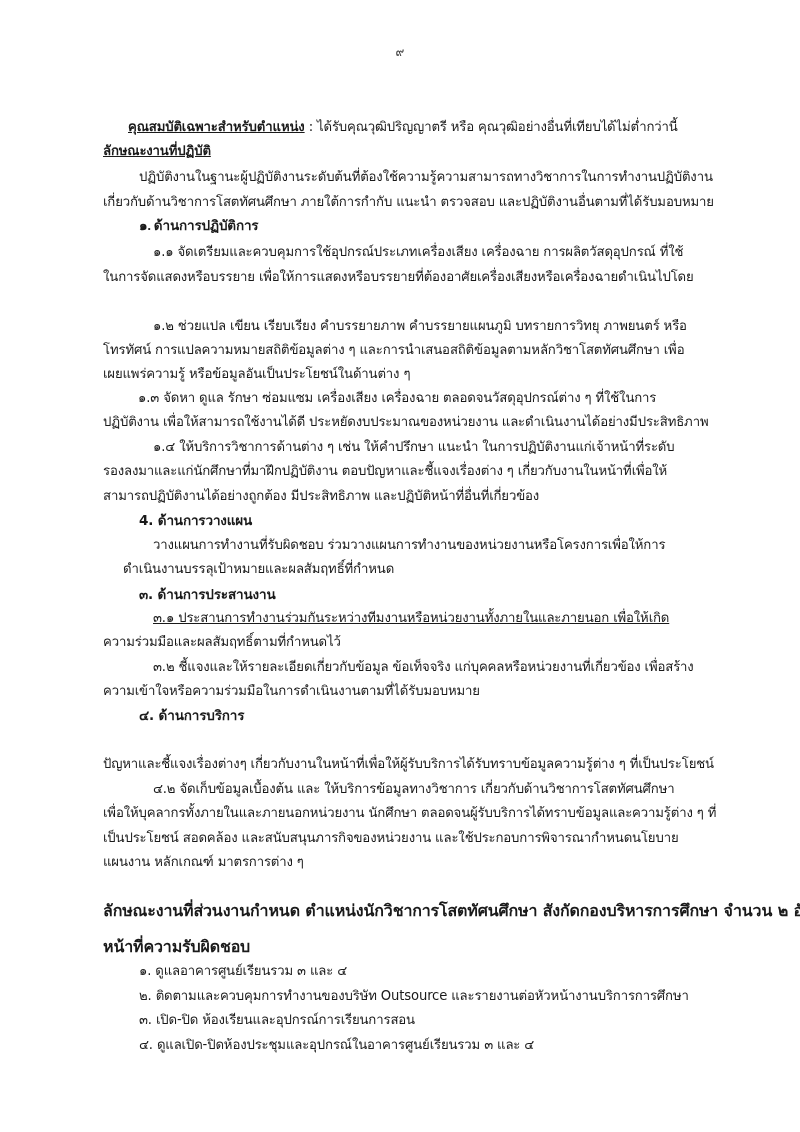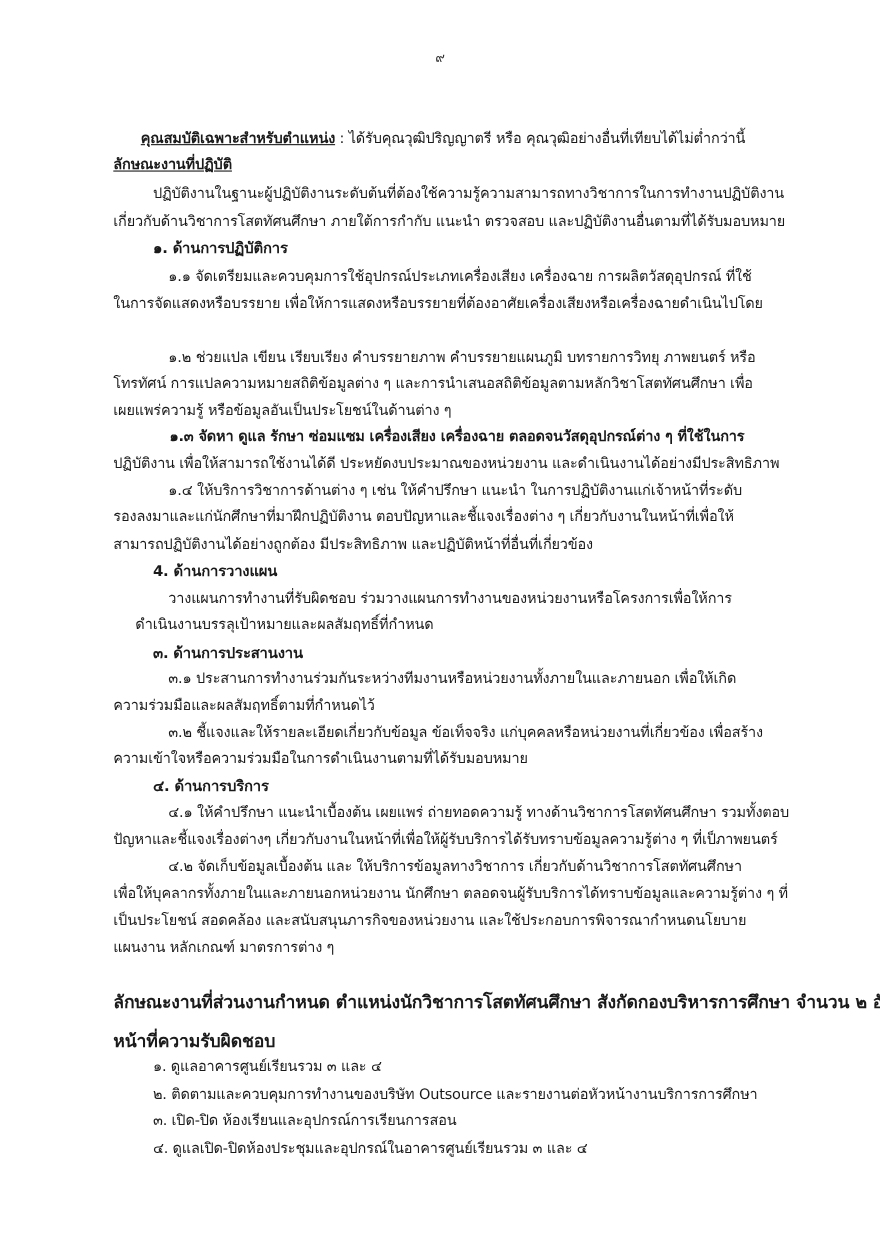--- a/index.html
+++ b/index.html
@@ -24,49 +24,48 @@
 
   <div class="ln" style="top:117px; left:128px;">
     <span class="b u">คุณสมบัติเฉพาะสำหรับตำแหน่ง</span><span> : </span><span>ได้รับคุณวุฒิปริญญาตรี หรือ คุณวุฒิอย่างอื่นที่เทียบได้ไม่ต่ำกว่านี้</span>
   </div>
 
   <div class="ln b u" style="top:141px; left:103px;">ลักษณะงานที่ปฏิบัติ</div>
 
   <div class="ln" style="top:167px; left:139px;">ปฏิบัติงานในฐานะผู้ปฏิบัติงานระดับต้นที่ต้องใช้ความรู้ความสามารถทางวิชาการในการทำงานปฏิบัติงาน</div>
   <div class="ln" style="top:192px; left:103px;">เกี่ยวกับด้านวิชาการโสตทัศนศึกษา ภายใต้การกำกับ แนะนำ ตรวจสอบ และปฏิบัติงานอื่นตามที่ได้รับมอบหมาย</div>
 
-  <div class="ln sub" style="top:216px; left:139px;">๑. ด้านการปฏิบัติการ</div>
+  <div class="ln sub" style="top:216px; left:139px;font-family:Liberation Serif, serif;">๑. ด้านการปฏิบัติการ</div>
 
   <div class="ln" style="top:242px; left:153px;">๑.๑ จัดเตรียมและควบคุมการใช้อุปกรณ์ประเภทเครื่องเสียง เครื่องฉาย การผลิตวัสดุอุปกรณ์ ที่ใช้</div>
   <div class="ln" style="top:267px; left:103px;">ในการจัดแสดงหรือบรรยาย เพื่อให้การแสดงหรือบรรยายที่ต้องอาศัยเครื่องเสียงหรือเครื่องฉายดำเนินไปโดย</div>
 
   <div class="ln" style="top:316px; left:153px;">๑.๒ ช่วยแปล เขียน เรียบเรียง คำบรรยายภาพ คำบรรยายแผนภูมิ บทรายการวิทยุ ภาพยนตร์ หรือ</div>
   <div class="ln" style="top:340px; left:103px;">โทรทัศน์ การแปลความหมายสถิติข้อมูลต่าง ๆ และการนำเสนอสถิติข้อมูลตามหลักวิชาโสตทัศนศึกษา เพื่อ</div>
   <div class="ln" style="top:364px; left:103px;">เผยแพร่ความรู้ หรือข้อมูลอันเป็นประโยชน์ในด้านต่าง ๆ</div>
 
-  <div class="ln" style="top:388px; left:154px;font-weight:bold;">๑.๓ จัดหา ดูแล รักษา ซ่อมแซม เครื่องเสียง เครื่องฉาย ตลอดจนวัสดุอุปกรณ์ต่าง ๆ ที่ใช้ในการ</div>
+  <div class="ln" style="top:388px; left:138px;">๑.๓ จัดหา ดูแล รักษา ซ่อมแซม เครื่องเสียง เครื่องฉาย ตลอดจนวัสดุอุปกรณ์ต่าง ๆ ที่ใช้ในการ</div>
   <div class="ln" style="top:412px; left:103px;">ปฏิบัติงาน เพื่อให้สามารถใช้งานได้ดี ประหยัดงบประมาณของหน่วยงาน และดำเนินงานได้อย่างมีประสิทธิภาพ</div>
 
   <div class="ln" style="top:437px; left:153px;">๑.๔ ให้บริการวิชาการด้านต่าง ๆ เช่น ให้คำปรึกษา แนะนำ ในการปฏิบัติงานแก่เจ้าหน้าที่ระดับ</div>
   <div class="ln" style="top:461px; left:103px;">รองลงมาและแก่นักศึกษาที่มาฝึกปฏิบัติงาน ตอบปัญหาและชี้แจงเรื่องต่าง ๆ เกี่ยวกับงานในหน้าที่เพื่อให้</div>
   <div class="ln" style="top:486px; left:103px;">สามารถปฏิบัติงานได้อย่างถูกต้อง มีประสิทธิภาพ และปฏิบัติหน้าที่อื่นที่เกี่ยวข้อง</div>
 
   <div class="ln sub" style="top:510px; left:139px;">4. ด้านการวางแผน</div>
   <div class="ln" style="top:535px; left:153px;">วางแผนการทำงานที่รับผิดชอบ ร่วมวางแผนการทำงานของหน่วยงานหรือโครงการเพื่อให้การ</div>
   <div class="ln" style="top:559px; left:103px;margin-left:20px;">ดำเนินงานบรรลุเป้าหมายและผลสัมฤทธิ์ที่กำหนด</div>
 
   <div class="ln sub" style="top:584px; left:139px;">๓. ด้านการประสานงาน</div>
-  <div class="ln" style="top:608px; left:153px;">๓.๑ ประสานการทำงานร่วมกันระหว่างทีมงานหรือหน่วยงานทั้งภายในและภายนอก เพื่อให้เกิด</div>
+  <div class="ln" style="top:608px; left:153px;text-decoration:underline;">๓.๑ ประสานการทำงานร่วมกันระหว่างทีมงานหรือหน่วยงานทั้งภายในและภายนอก เพื่อให้เกิด</div>
   <div class="ln" style="top:632px; left:103px;">ความร่วมมือและผลสัมฤทธิ์ตามที่กำหนดไว้</div>
   <div class="ln" style="top:657px; left:153px;">๓.๒ ชี้แจงและให้รายละเอียดเกี่ยวกับข้อมูล ข้อเท็จจริง แก่บุคคลหรือหน่วยงานที่เกี่ยวข้อง เพื่อสร้าง</div>
   <div class="ln" style="top:681px; left:103px;">ความเข้าใจหรือความร่วมมือในการดำเนินงานตามที่ได้รับมอบหมาย</div>
 
   <div class="ln sub" style="top:705px; left:139px;">๔. ด้านการบริการ</div>
-  <div class="ln" style="top:730px; left:153px;">๔.๑ ให้คำปรึกษา แนะนำเบื้องต้น เผยแพร่ ถ่ายทอดความรู้ ทางด้านวิชาการโสตทัศนศึกษา รวมทั้งตอบ</div>
-  <div class="ln" style="top:754px; left:103px;">ปัญหาและชี้แจงเรื่องต่างๆ เกี่ยวกับงานในหน้าที่เพื่อให้ผู้รับบริการได้รับทราบข้อมูลความรู้ต่าง ๆ ที่เป็ภาพยนตร์</div>
+  <div class="ln" style="top:754px; left:103px;">ปัญหาและชี้แจงเรื่องต่างๆ เกี่ยวกับงานในหน้าที่เพื่อให้ผู้รับบริการได้รับทราบข้อมูลความรู้ต่าง ๆ ที่เป็นประโยชน์</div>
 
   <div class="ln" style="top:779px; left:153px;">๔.๒ จัดเก็บข้อมูลเบื้องต้น และ ให้บริการข้อมูลทางวิชาการ เกี่ยวกับด้านวิชาการโสตทัศนศึกษา</div>
   <div class="ln" style="top:803px; left:103px;">เพื่อให้บุคลากรทั้งภายในและภายนอกหน่วยงาน นักศึกษา ตลอดจนผู้รับบริการได้ทราบข้อมูลและความรู้ต่าง ๆ ที่</div>
   <div class="ln" style="top:828px; left:103px;">เป็นประโยชน์ สอดคล้อง และสนับสนุนภารกิจของหน่วยงาน และใช้ประกอบการพิจารณากำหนดนโยบาย</div>
   <div class="ln" style="top:852px; left:103px;">แผนงาน หลักเกณฑ์ มาตรการต่าง ๆ</div>
 
   <div class="ln heading2" style="top:901px; left:103px;">ลักษณะงานที่ส่วนงานกำหนด ตำแหน่งนักวิชาการโสตทัศนศึกษา สังกัดกองบริหารการศึกษา จำนวน ๒ อัตรา</div>
   <div class="ln heading2" style="top:937px; left:103px;">หน้าที่ความรับผิดชอบ</div>
 
   <div class="ln" style="top:961px; left:139px;">๑. ดูแลอาคารศูนย์เรียนรวม ๓ และ ๔</div>

